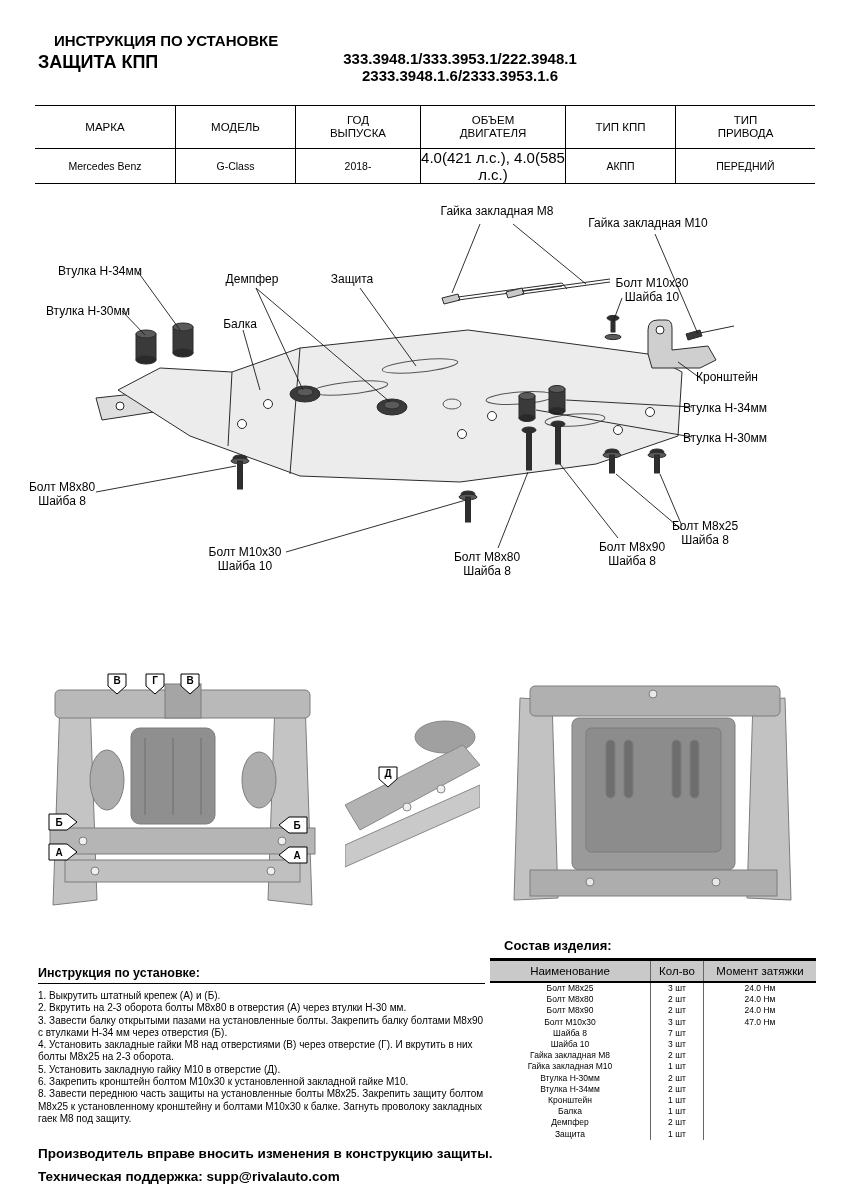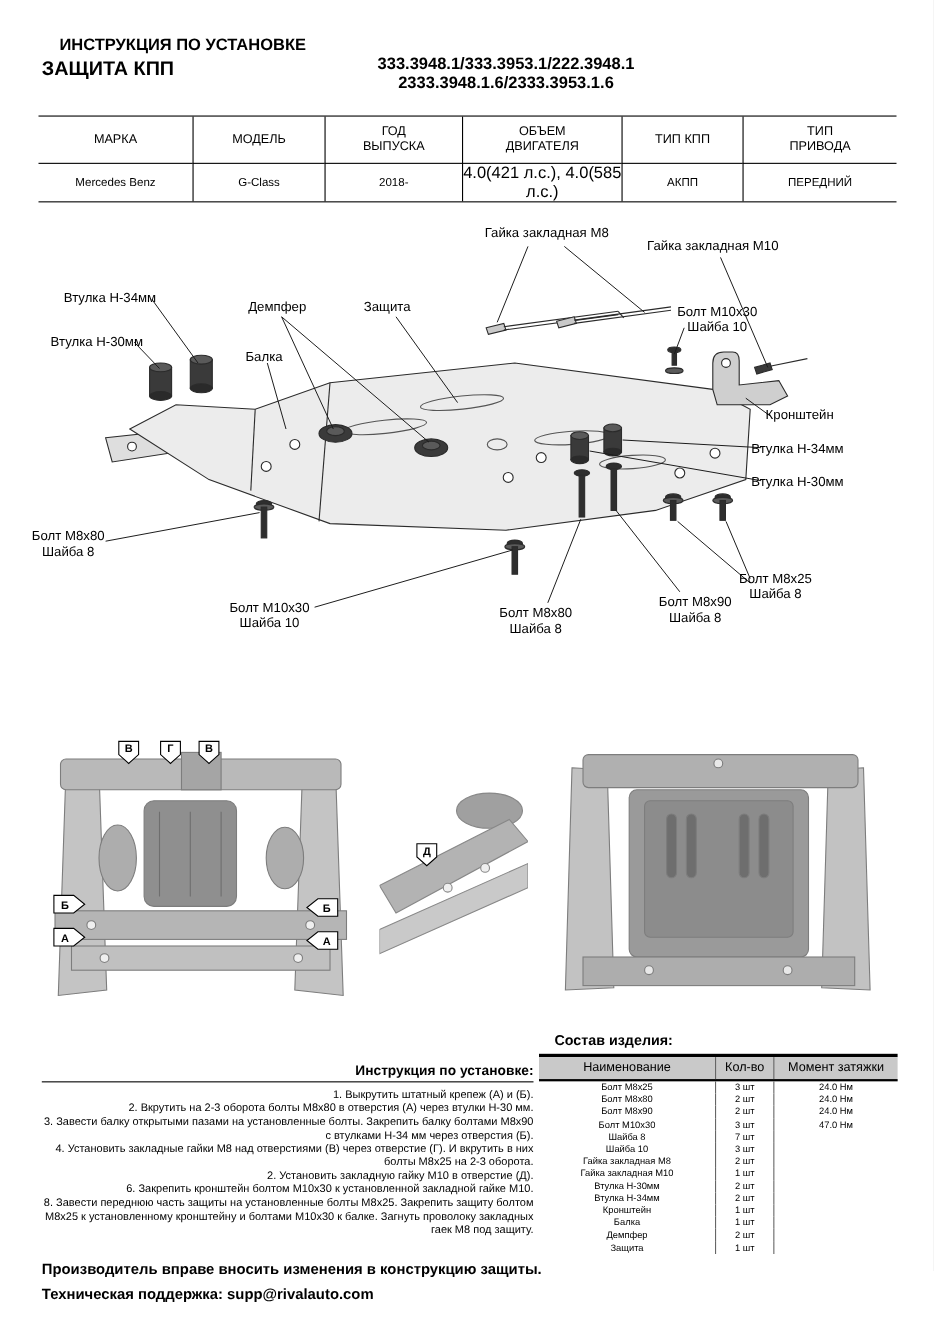--- a/index.html
+++ b/index.html
@@ -24,21 +24,21 @@
     border-bottom:1px solid #000; }
   .spec-data { height:34px; font-size:10.5px; }
   .spec-data.engine { font-size:15px; }
   
   .diagram-svg { position:absolute; left:0; top:0; }
   .dlabel { position:absolute; transform:translateX(-50%); font-size:12px; line-height:14px;
     text-align:center; white-space:pre-line; }
   
   .photo { position:absolute; }
   
-  .instructions { position:absolute; left:38px; top:966px; width:447px;text-align:right; }
+  .instructions { position:absolute; left:38px; top:966px; width:447px; }
   .instructions-title { font-size:12.5px; font-weight:bold; margin:0 0 3px 0; }
   .instructions-rule { border:none; border-top:1px solid #000; margin:0 0 6px 0; }
   .step { font-size:10px; line-height:12.3px; margin:0; }
   
   .parts { position:absolute; left:490px; top:938px; width:326px; }
   .parts-title { font-size:13px; font-weight:bold; margin:0 0 5px 14px; }
   .parts-topline { border:none; border-top:3px solid #000; margin:0; }
   .parts-header { display:grid; grid-template-columns:160px 53px 113px; background:#c9c9c9;
     font-weight:normal; font-size:11.5px; border-bottom:2px solid #000; }
   .parts-header > div { padding:4px 0; text-align:center; }
@@ -285,21 +285,21 @@
   </svg>
 
   <div class="instructions">
     <h3 class="instructions-title">Инструкция по установке:</h3>
     <hr class="instructions-rule">
     <div>
         <p class="step">1. Выкрутить штатный крепеж (А) и (Б).</p>
         <p class="step">2. Вкрутить на 2-3 оборота болты М8х80 в отверстия (А) через втулки Н-30 мм.</p>
         <p class="step">3. Завести балку открытыми пазами на установленные болты. Закрепить балку болтами М8х90 с втулками Н-34 мм через отверстия (Б).</p>
         <p class="step">4. Установить закладные гайки М8 над отверстиями (В) через отверстие (Г). И вкрутить в них болты М8х25 на 2-3 оборота.</p>
-        <p class="step">2. Установить закладную гайку М10 в отверстие (Д).</p>
+        <p class="step">5. Установить закладную гайку М10 в отверстие (Д).</p>
         <p class="step">6. Закрепить кронштейн болтом М10х30 к установленной закладной гайке М10.</p>
         <p class="step">8. Завести переднюю часть защиты на установленные болты М8х25. Закрепить защиту болтом М8х25 к установленному кронштейну и болтами М10х30 к балке. Загнуть проволоку закладных гаек М8 под защиту.</p>
       </div>
   </div>
 
   <div class="parts">
     <h3 class="parts-title">Состав изделия:</h3>
     <hr class="parts-topline">
     <div class="parts-header">
       <div class="ph-name">Наименование</div>

